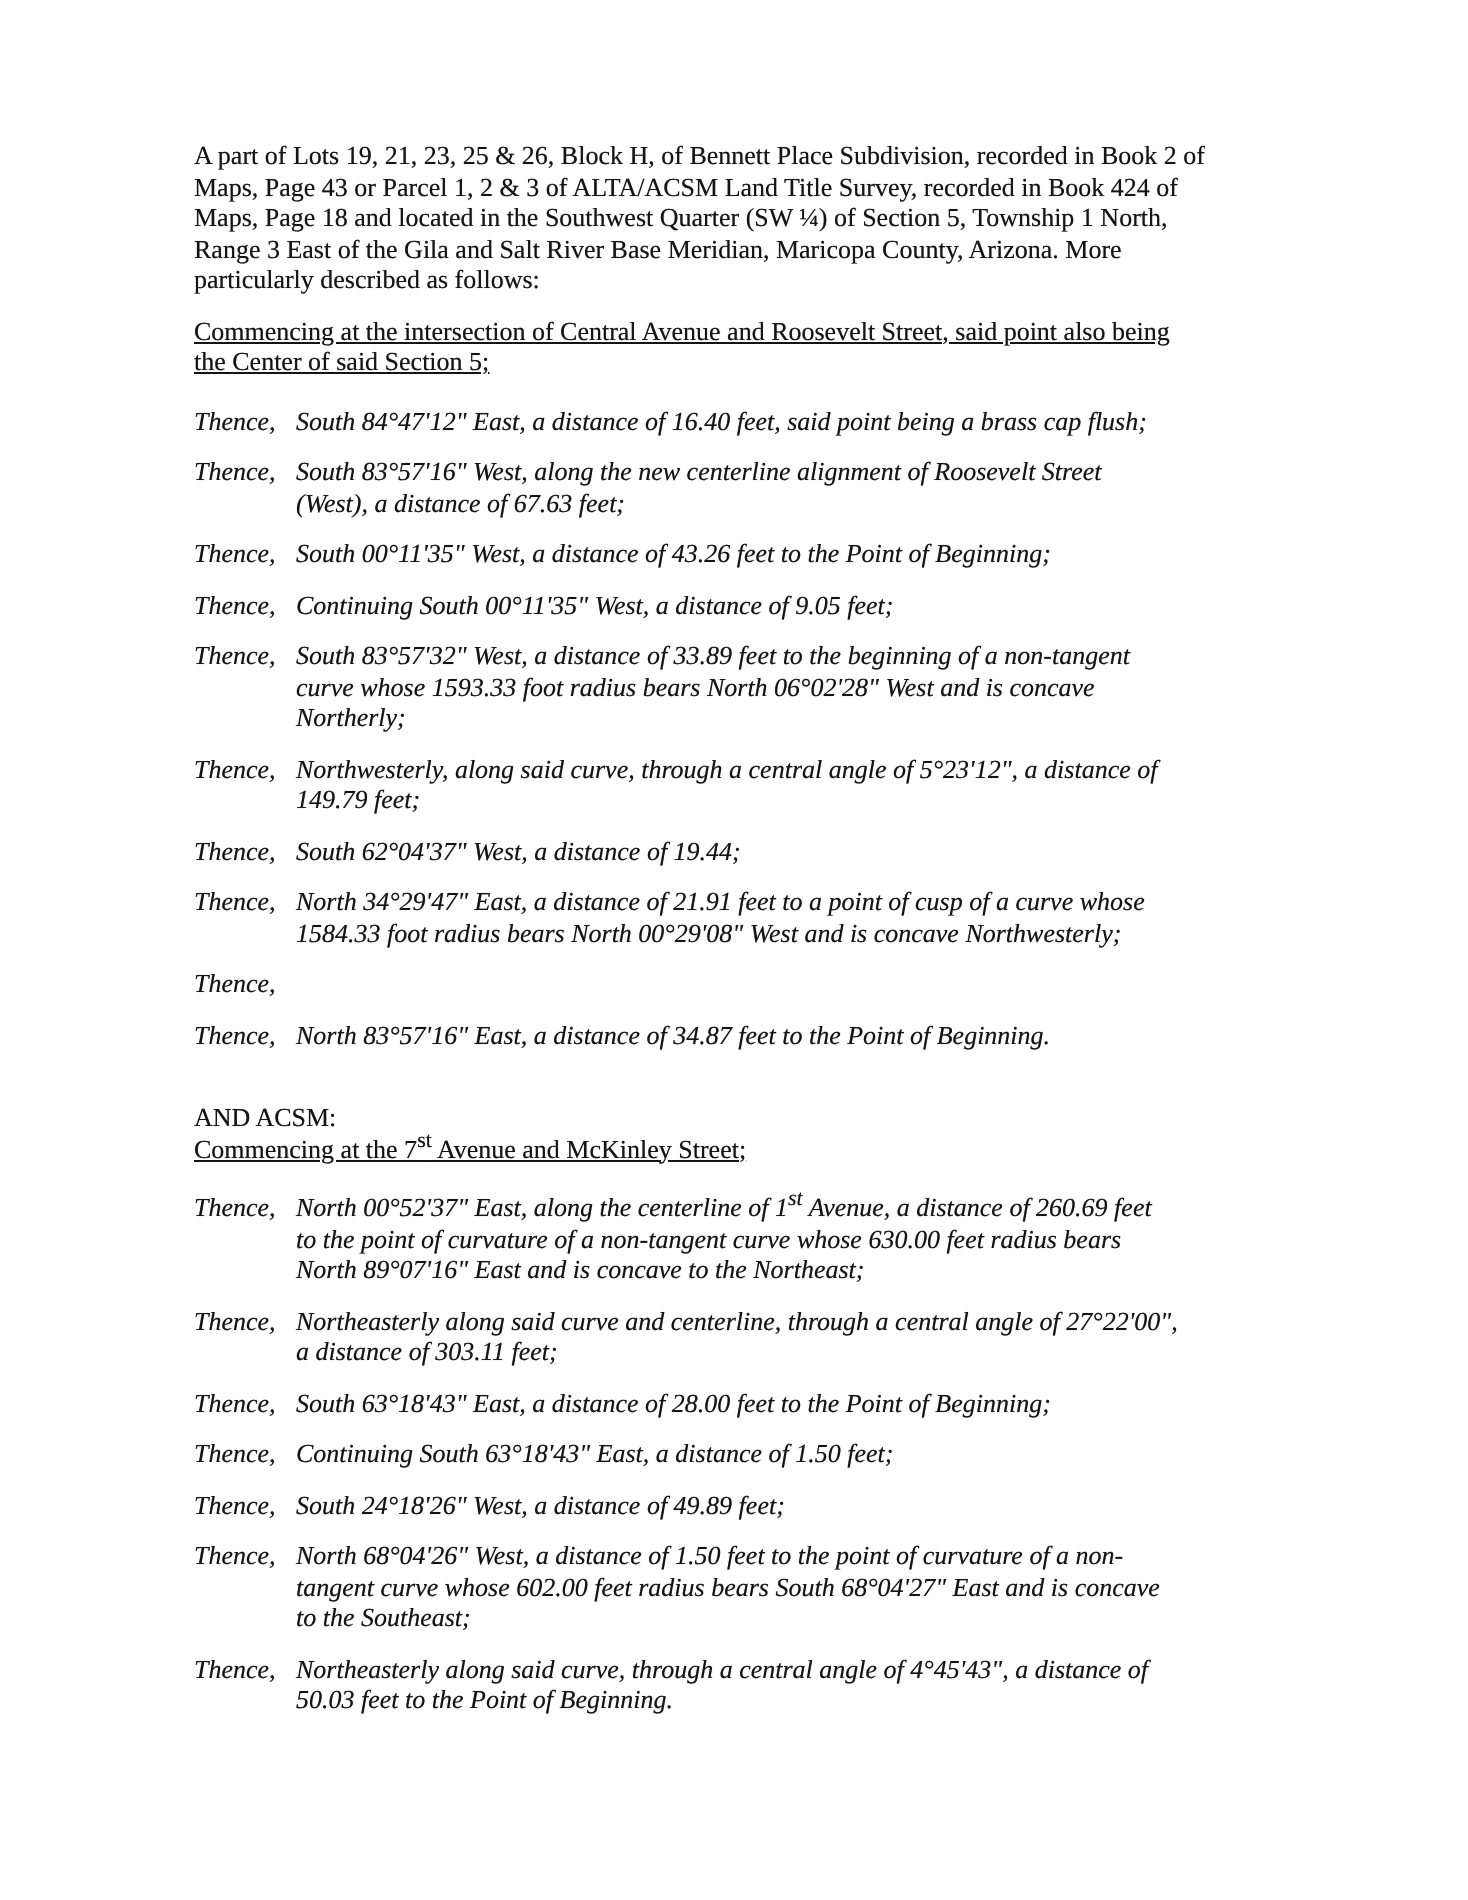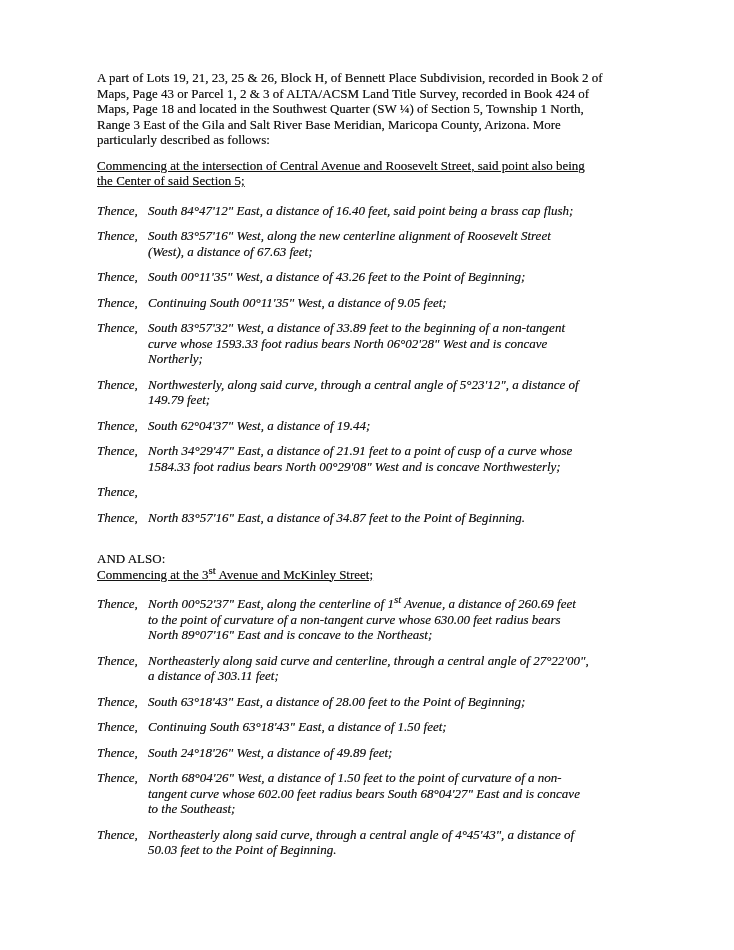--- a/index.html
+++ b/index.html
@@ -123,22 +123,22 @@
       <span class="label">Thence,</span>
     </div>
     <div class="course">
       <span class="label">Thence,</span>
       <span class="text">North 83°57'16" East, a distance of 34.87 feet to the Point of Beginning.</span>
     </div>
   </div>
 
   <div class="section-break"></div>
 
-  <p class="para tight">AND ALSO:</p>
-  <p class="para commencing"><span>Commencing at the 3</span><sup>st</sup><span> Avenue and McKinley Street;</span></p>
+  <p class="para tight">AND ACSM:</p>
+  <p class="para commencing"><span>Commencing at the 7</span><sup>st</sup><span> Avenue and McKinley Street;</span></p>
 
   <div class="courses">
     <div class="course">
       <span class="label">Thence,</span>
       <span class="text"><span>North 00°52'37" East, along the centerline of 1</span><sup>st</sup><span> Avenue, a distance of 260.69 feet
 to the point of curvature of a non-tangent curve whose 630.00 feet radius bears
 North 89°07'16" East and is concave to the Northeast;</span></span>
     </div>
     <div class="course">
       <span class="label">Thence,</span>

